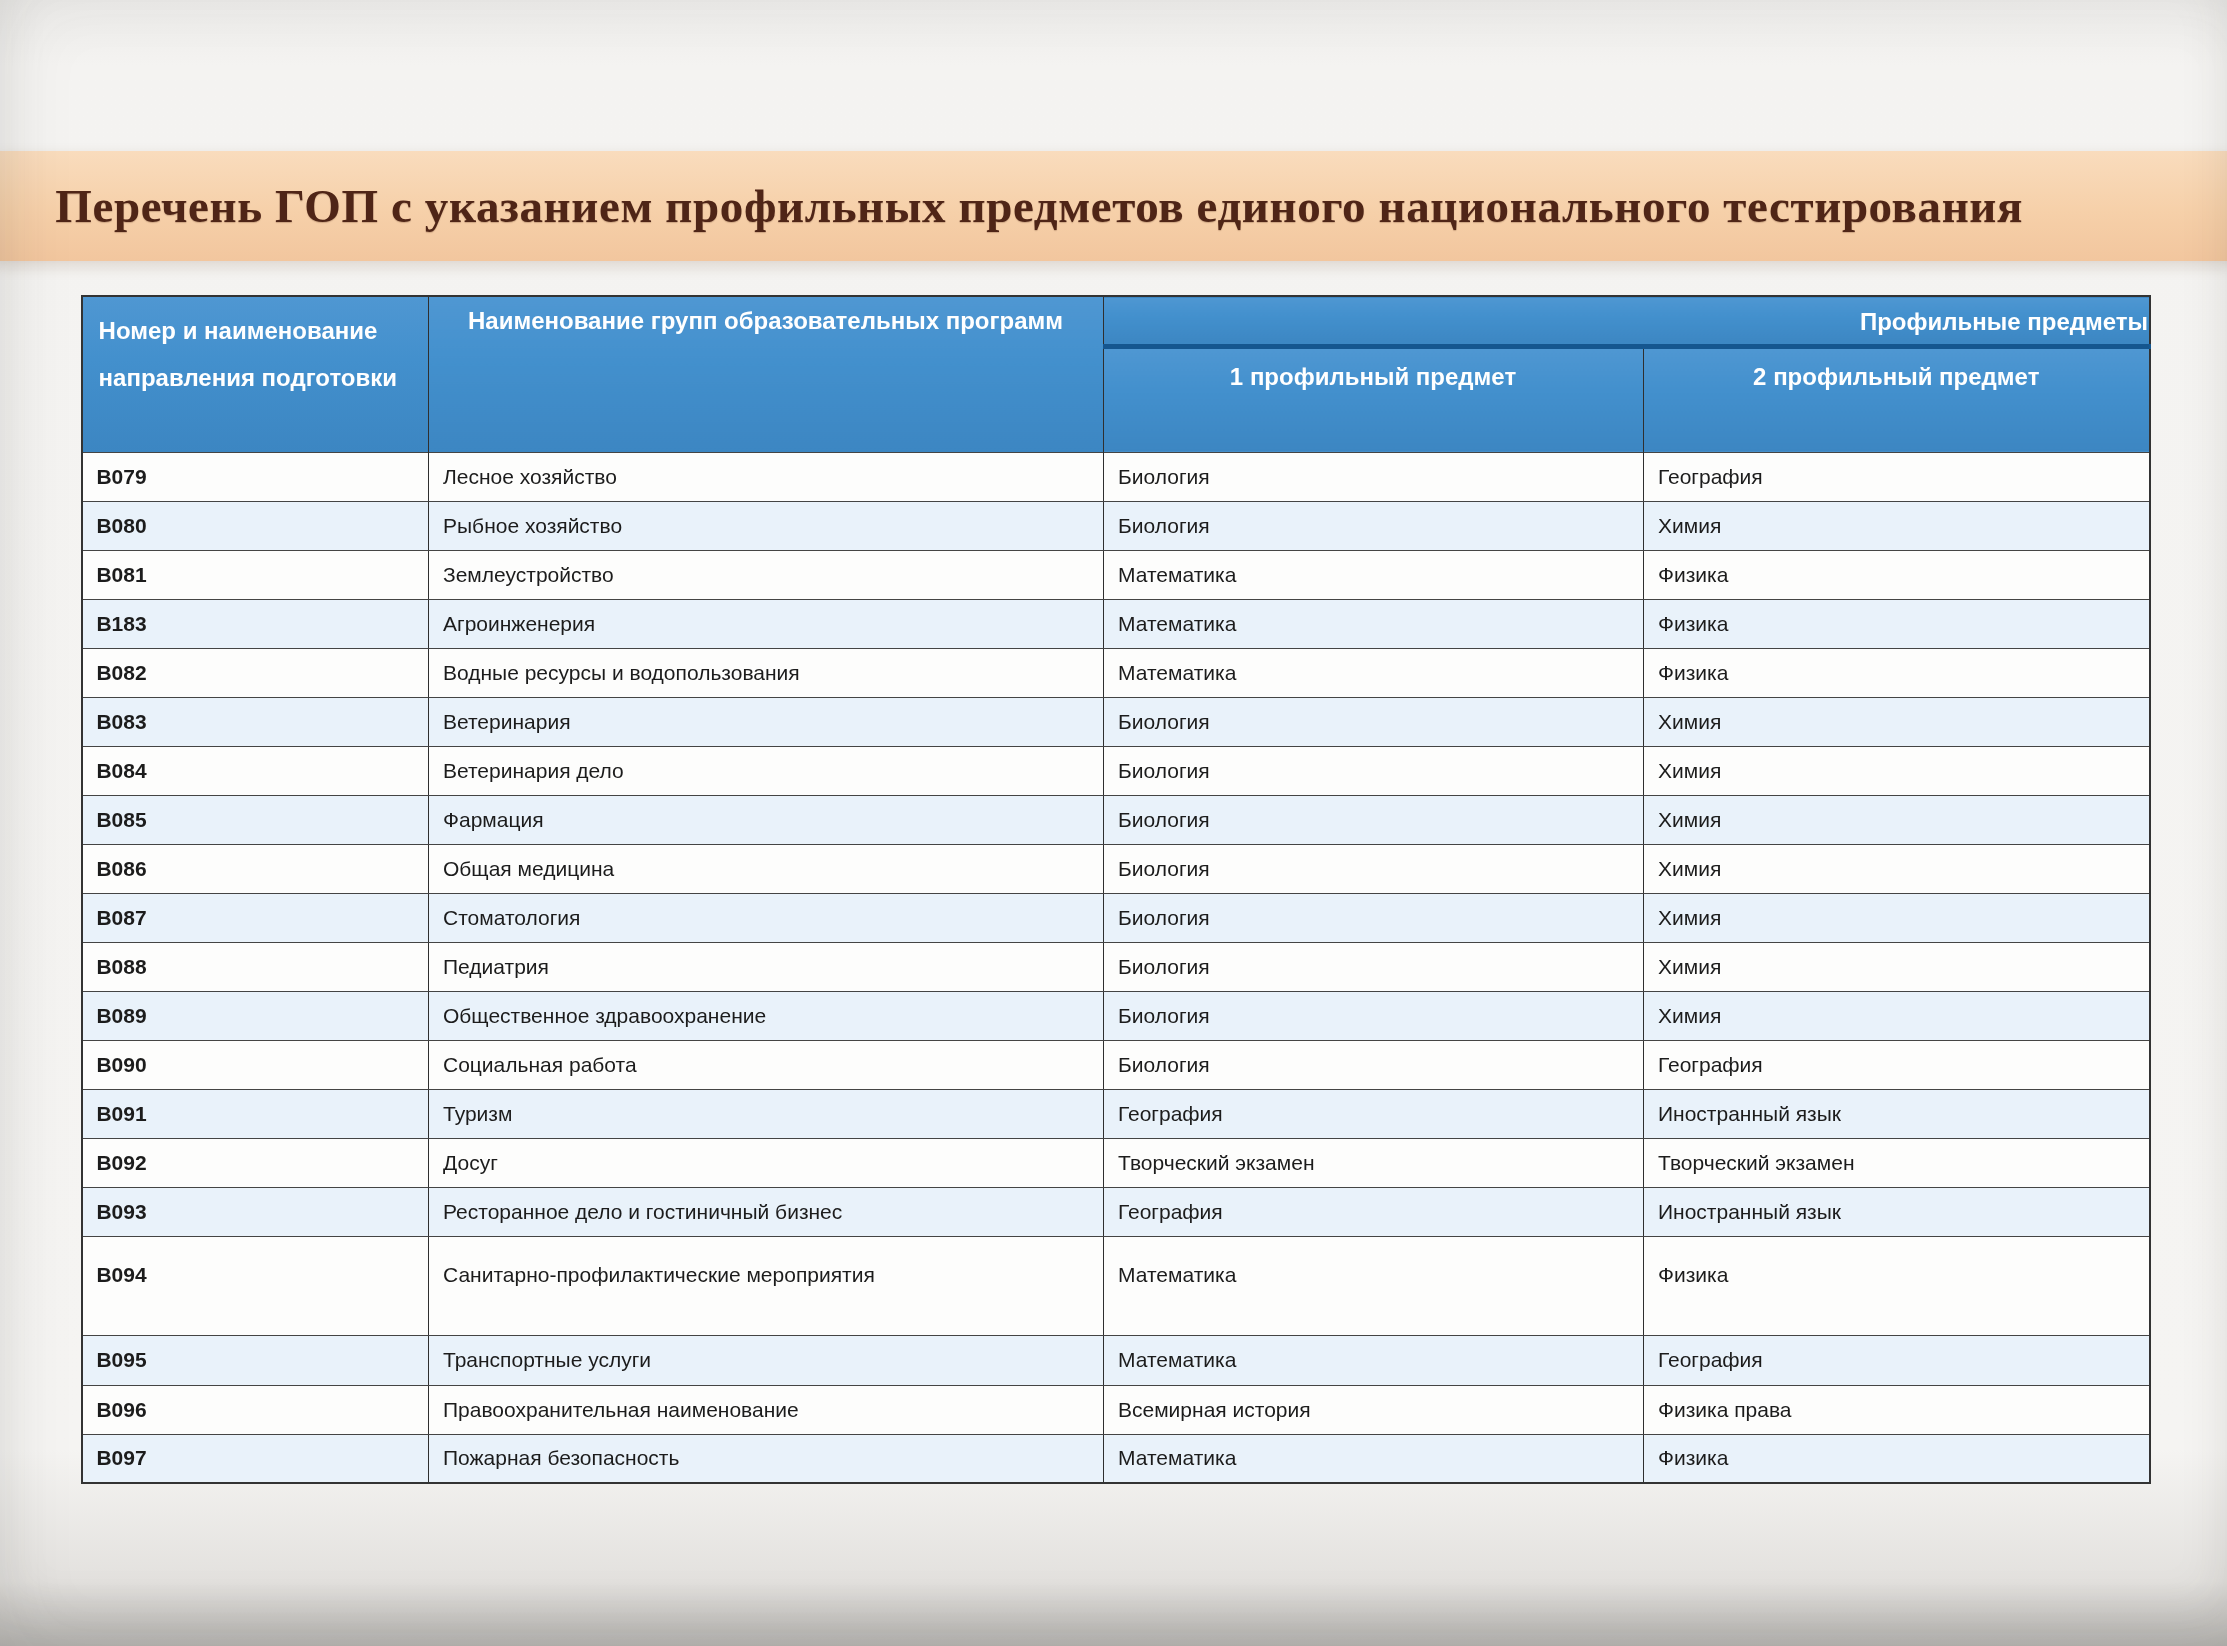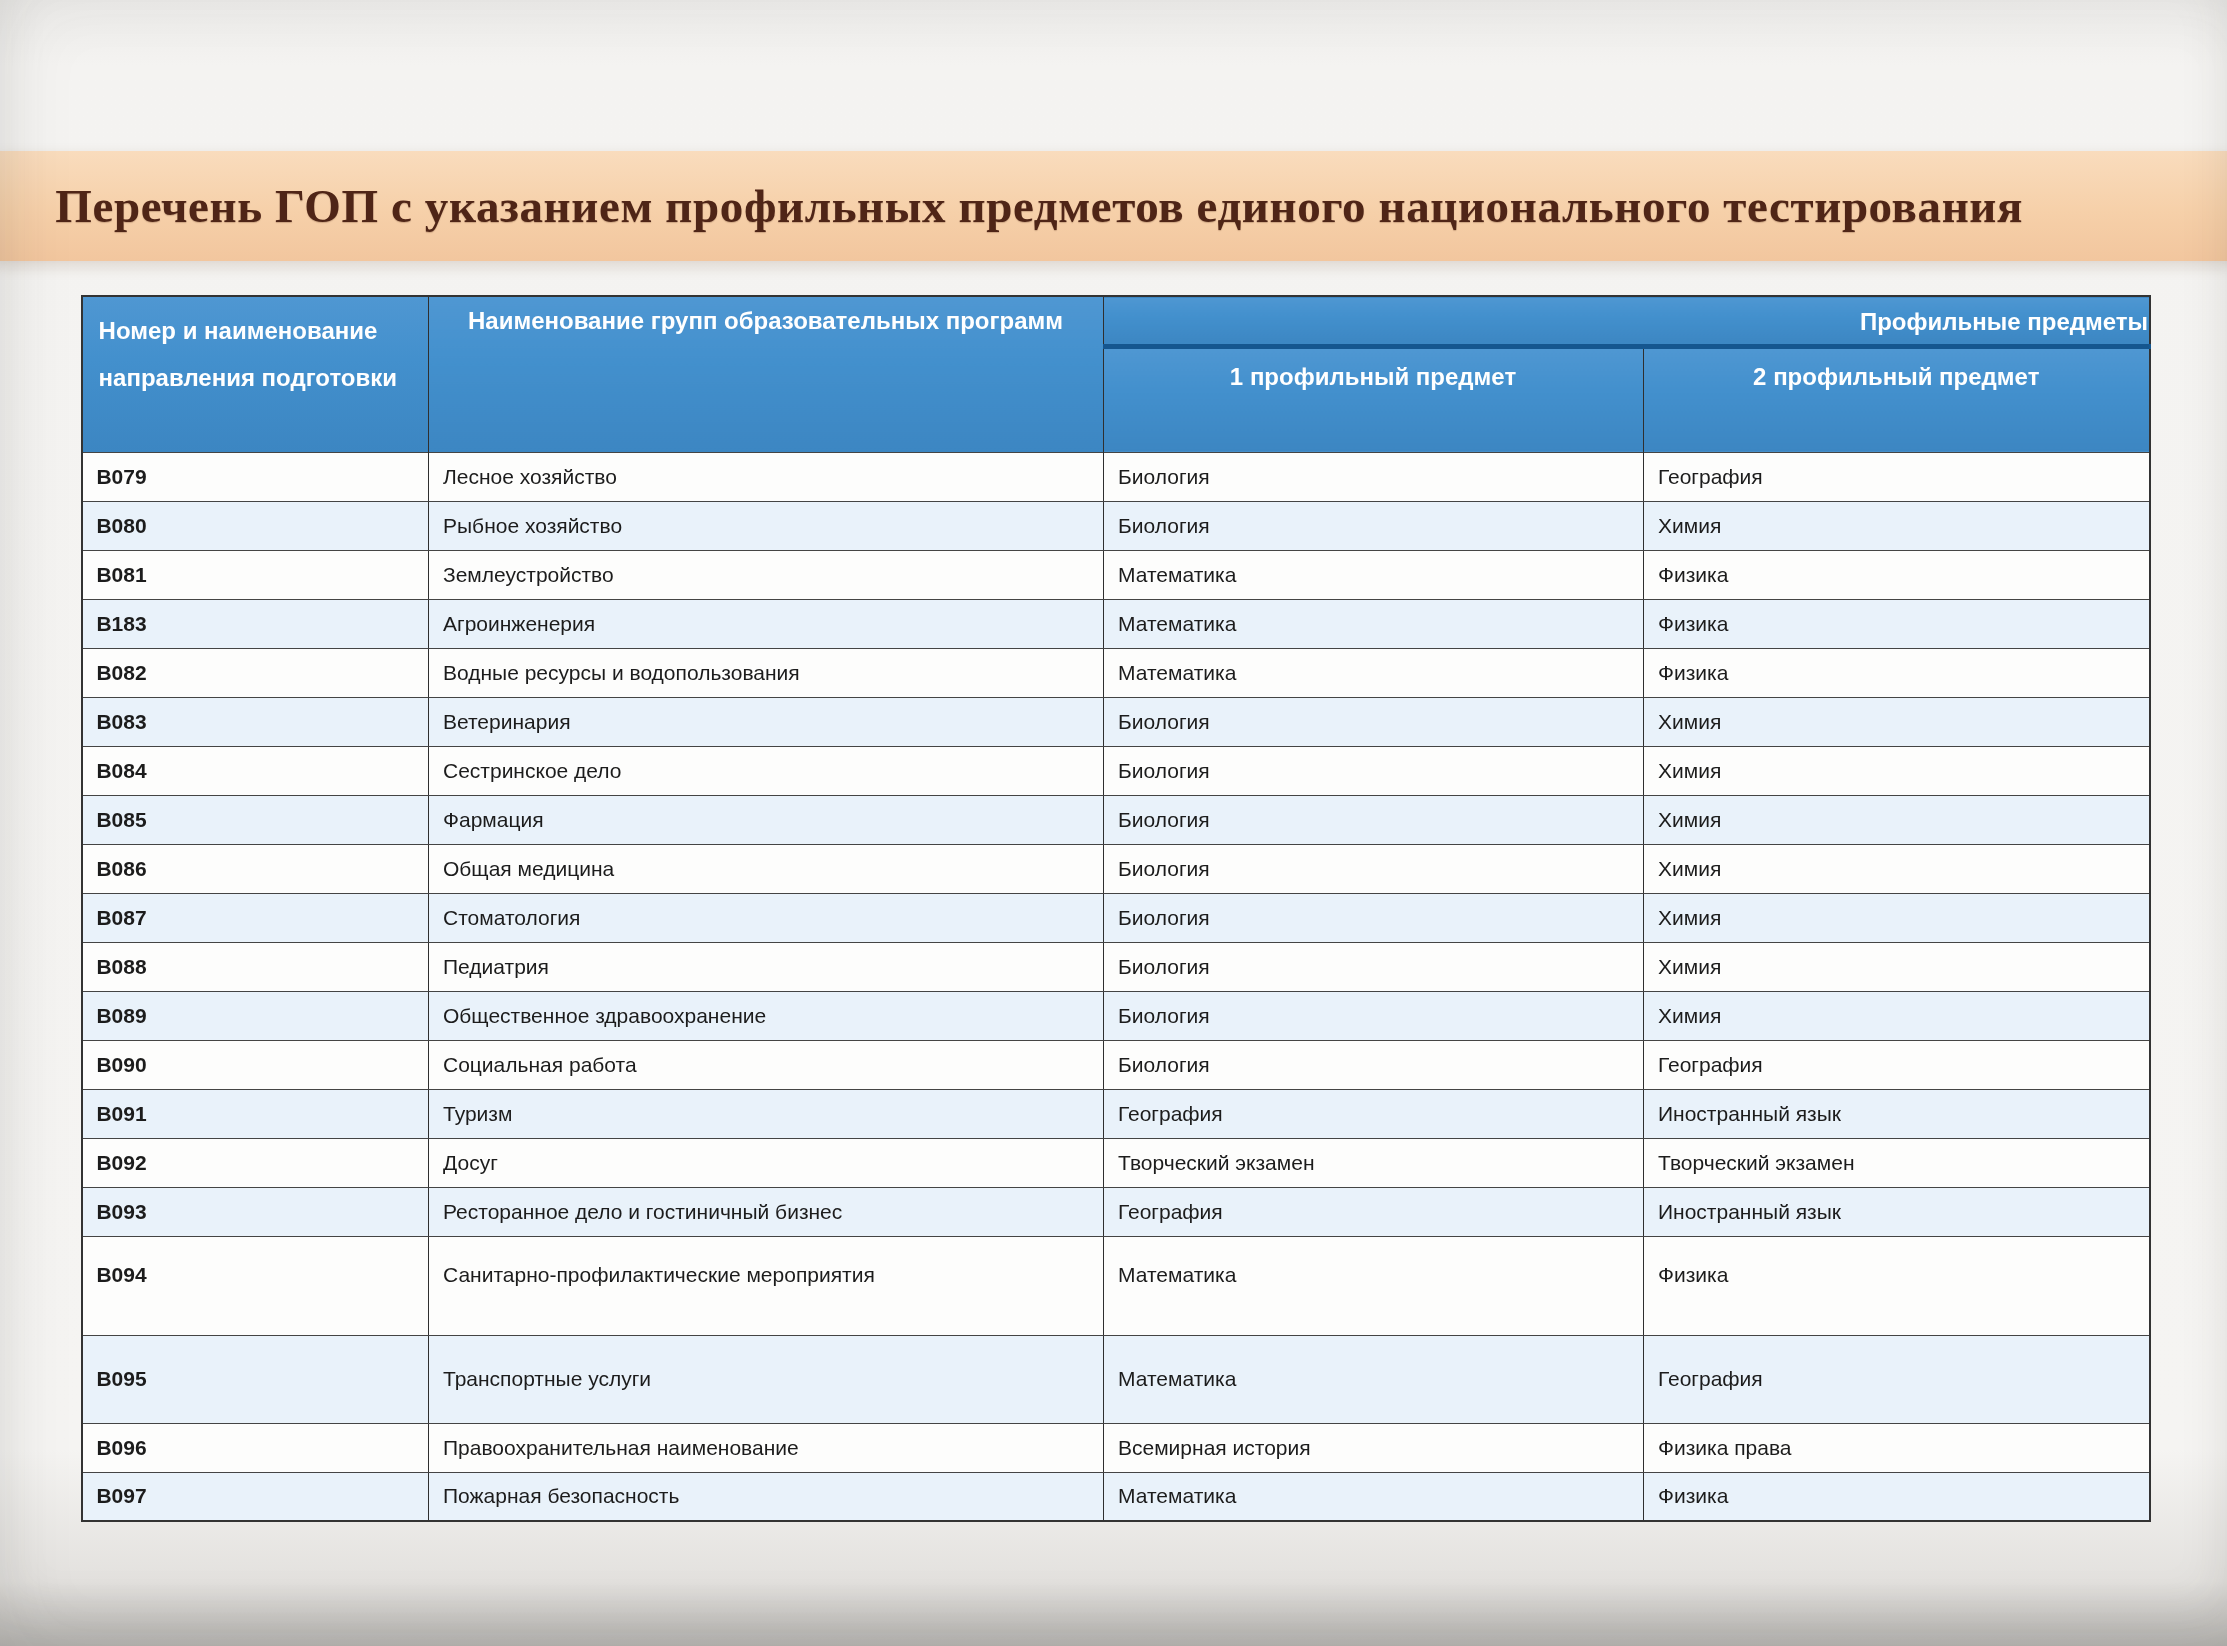--- a/index.html
+++ b/index.html
@@ -92,21 +92,21 @@
     vertical-align:middle;
     padding:2.2px 7.8px 2.2px 14.5px;
     border-top:1.7px solid var(--grid_line);
     border-bottom:1.7px solid var(--grid_line);
     background:var(--row_white);
   }
   tbody tr:nth-child(even) td{background:var(--row_stripe);}
   tbody td.c-code{font-weight:bold;padding-left:13.4px;}
   
   tbody tr:nth-child(17) td{height:99px;vertical-align:top;padding-top:26px;}
-  tbody tr:nth-child(18) td{height:88px;}
+  tbody tr:nth-child(18) td{height:50px;}
   tbody tr:nth-child(20) td{border-bottom:none;margin-top:44px;}
 </style>
 </head>
 <body>
 
 <div class="page">
 
   <header class="title-band">
     <h1>Перечень ГОП с указанием профильных предметов единого национального тестирования</h1>
   </header>
@@ -161,21 +161,21 @@
     <td class="c-subj2">Физика</td>
   </tr>
         <tr class="data-row">
     <td class="c-code">B083</td>
     <td class="c-program">Ветеринария</td>
     <td class="c-subj1">Биология</td>
     <td class="c-subj2">Химия</td>
   </tr>
         <tr class="data-row">
     <td class="c-code">B084</td>
-    <td class="c-program">Сестринское дело</td>
+    <td class="c-program">Ветеринария дело</td>
     <td class="c-subj1">Биология</td>
     <td class="c-subj2">Химия</td>
   </tr>
         <tr class="data-row">
     <td class="c-code">B085</td>
     <td class="c-program">Фармация</td>
     <td class="c-subj1">Биология</td>
     <td class="c-subj2">Химия</td>
   </tr>
         <tr class="data-row">

